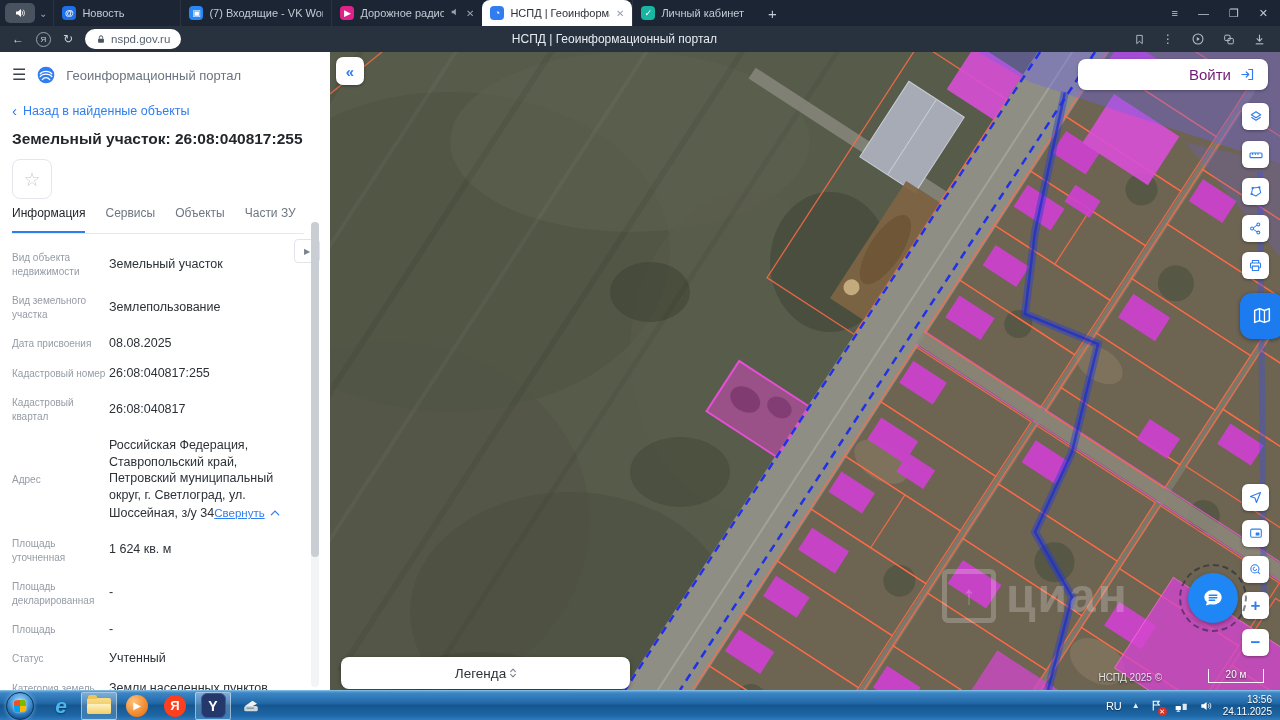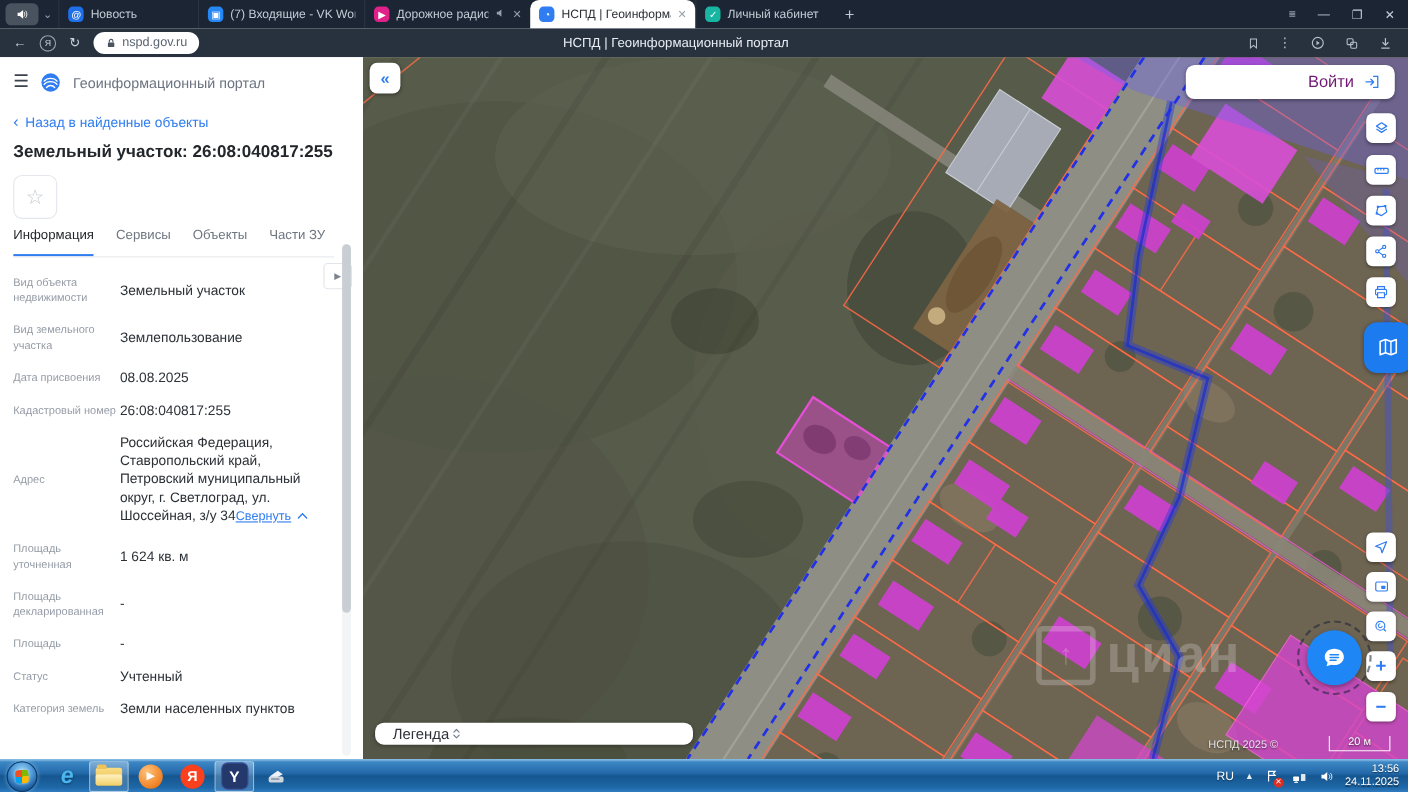--- a/index.html
+++ b/index.html
@@ -58,22 +58,22 @@
   .login-btn span{color:#701a75;font-size:15px;}
   .mbtn{position:absolute;right:11px;width:27px;height:27px;background:#fff;border-radius:6px;
     box-shadow:0 1px 3px rgba(0,0,0,.35);display:flex;align-items:center;justify-content:center;color:#2f7df0;}
   .mbtn.txt{font-size:17px;font-weight:bold;}
   .docsbtn{position:absolute;right:-4px;top:241px;width:44px;height:46px;background:#1d7bf0;border-radius:12px;
     box-shadow:0 1px 4px rgba(0,0,0,.4);display:flex;align-items:center;justify-content:center;}
   .fab{position:absolute;left:849px;top:512px;width:64px;height:64px;border:2px dashed rgba(25,35,55,.55);border-radius:50%;
     display:flex;align-items:center;justify-content:center;}
   .fab .inner{width:50px;height:50px;background:#1f87f5;border-radius:50%;display:flex;align-items:center;justify-content:center;
     box-shadow:0 2px 5px rgba(0,0,0,.35);}
-  .legend{position:absolute;left:11px;top:605px;width:289px;height:20px;background:#fff;border-radius:8px;
-    box-shadow:0 1px 4px rgba(0,0,0,.35);display:flex;align-items:center;justify-content:flex-start;padding:0 12px 0 16px;box-sizing:border-box;}
+  .legend{position:absolute;left:11px;top:605px;width:289px;height:32px;background:#fff;border-radius:8px;
+    box-shadow:0 1px 4px rgba(0,0,0,.35);display:flex;align-items:center;justify-content:center;padding:0 12px 0 16px;box-sizing:border-box;}
   .legend span{font-size:13.5px;color:#2e3238;}
   .attrib{position:absolute;right:118px;bottom:7px;color:#eef1f4;font-size:10px;text-shadow:0 1px 2px rgba(0,0,0,.7);opacity:.9;}
   .scalebox{position:absolute;right:16px;bottom:7px;width:54px;height:13px;border-left:1.5px solid rgba(255,255,255,.95);
     border-right:1.5px solid rgba(255,255,255,.95);border-bottom:1.5px solid rgba(255,255,255,.95);
     color:#fff;font-size:10px;text-align:center;line-height:11px;text-shadow:0 1px 2px rgba(0,0,0,.7);}
   .watermark{position:absolute;left:612px;top:516px;display:flex;align-items:center;gap:10px;opacity:.22;color:#fff;pointer-events:none;}
   .wm-box{width:44px;height:44px;border:5px solid #fff;border-radius:6px;display:flex;align-items:center;justify-content:center;font-size:26px;font-weight:bold;}
   .wm-text{font-size:48px;font-weight:bold;letter-spacing:2px;}
   
   .taskbar{position:absolute;left:0;top:690px;width:1280px;height:30px;
@@ -222,20 +222,24 @@
             <div class="flabel">Вид земельного участка</div>
             <div class="fvalue">Землепользование</div>
           </div>
           <div class="frow">
             <div class="flabel">Дата присвоения</div>
             <div class="fvalue">08.08.2025</div>
           </div>
           <div class="frow">
             <div class="flabel">Кадастровый номер</div>
             <div class="fvalue">26:08:040817:255</div>
+          </div>
+          <div class="frow">
+            <div class="flabel">Кадастровый квартал</div>
+            <div class="fvalue">26:08:040817</div>
           </div>
           <div class="frow">
             <div class="flabel">Адрес</div>
             <div class="fvalue">Российская Федерация, Ставропольский край, Петровский муниципальный округ, г. Светлоград, ул. Шоссейная, з/у 34<div class="flink">
                 <span>Свернуть</span>
                 <span><svg width="10" height="8" viewBox="0 0 16 12">
                     <path d="M2 9 8 3l6 6" fill="none" stroke="#2f7df0" stroke-width="2" stroke-linecap="round"></path>
                   </svg></span>
               </div></div>
           </div>

